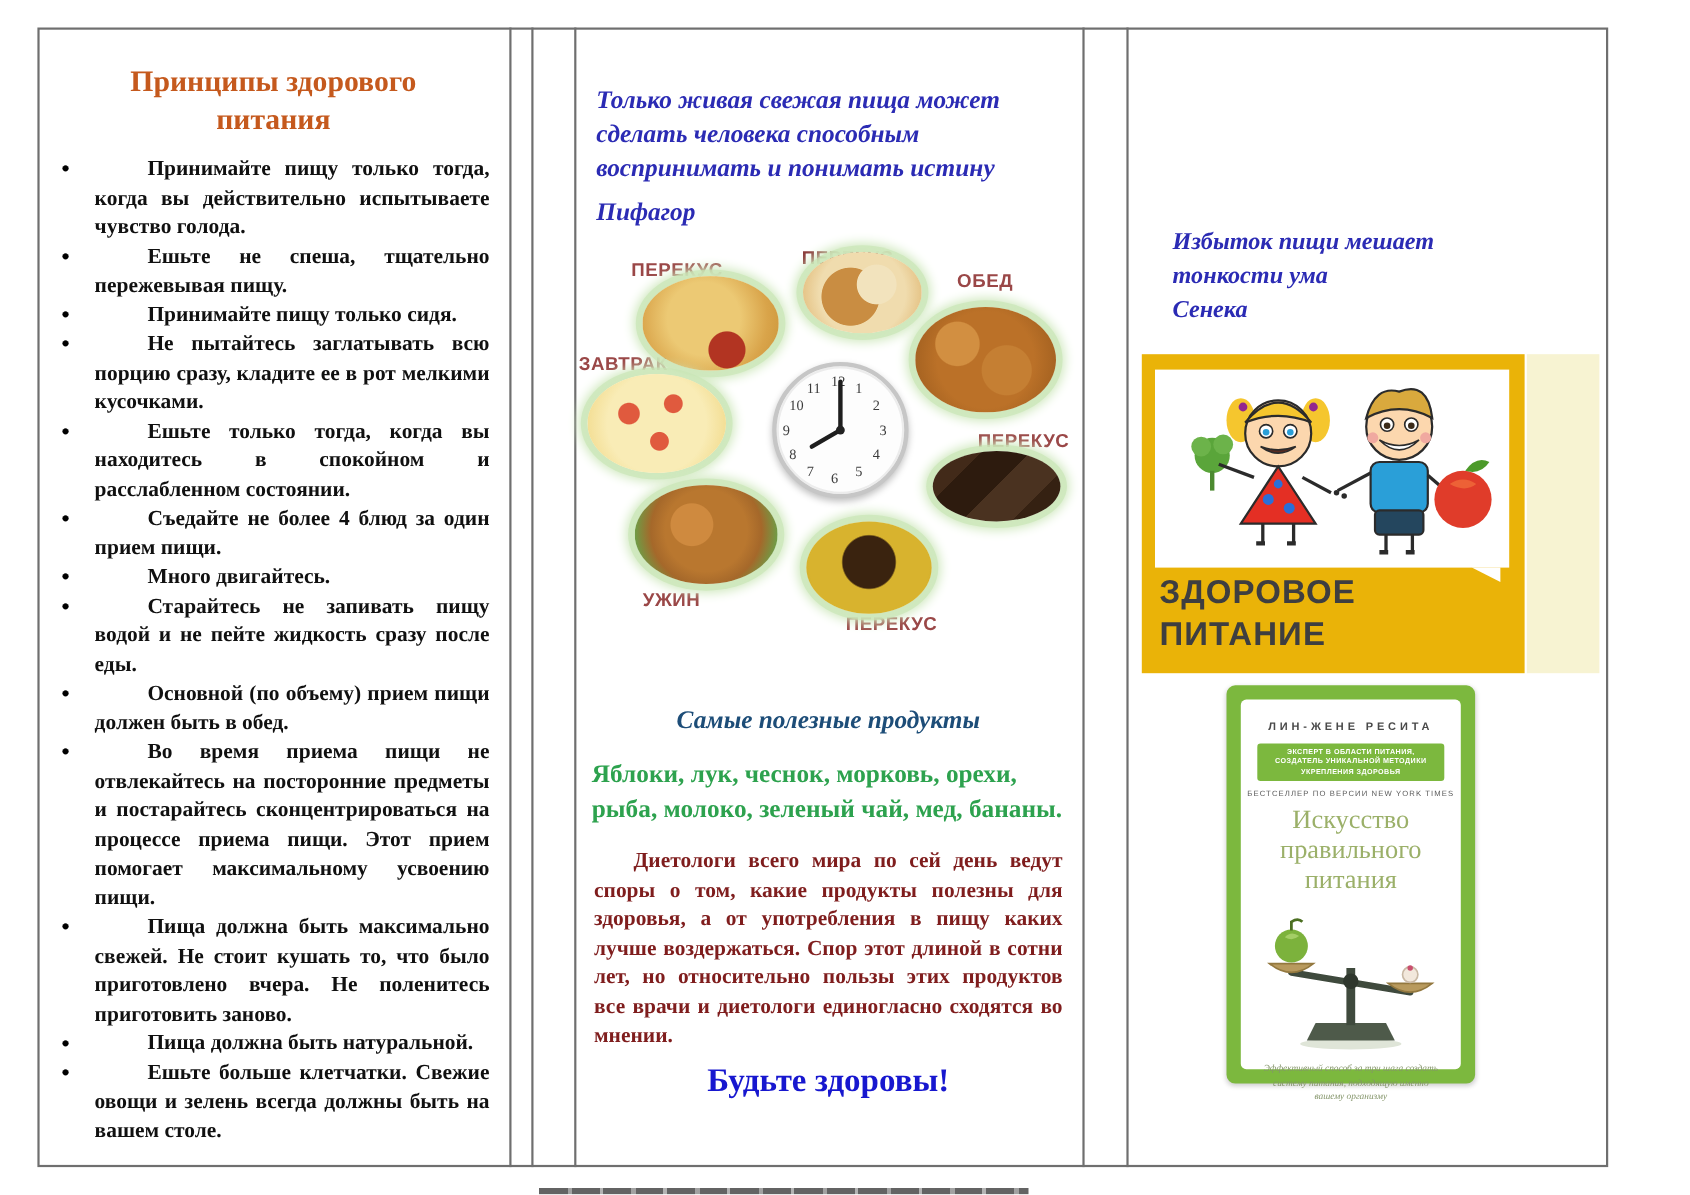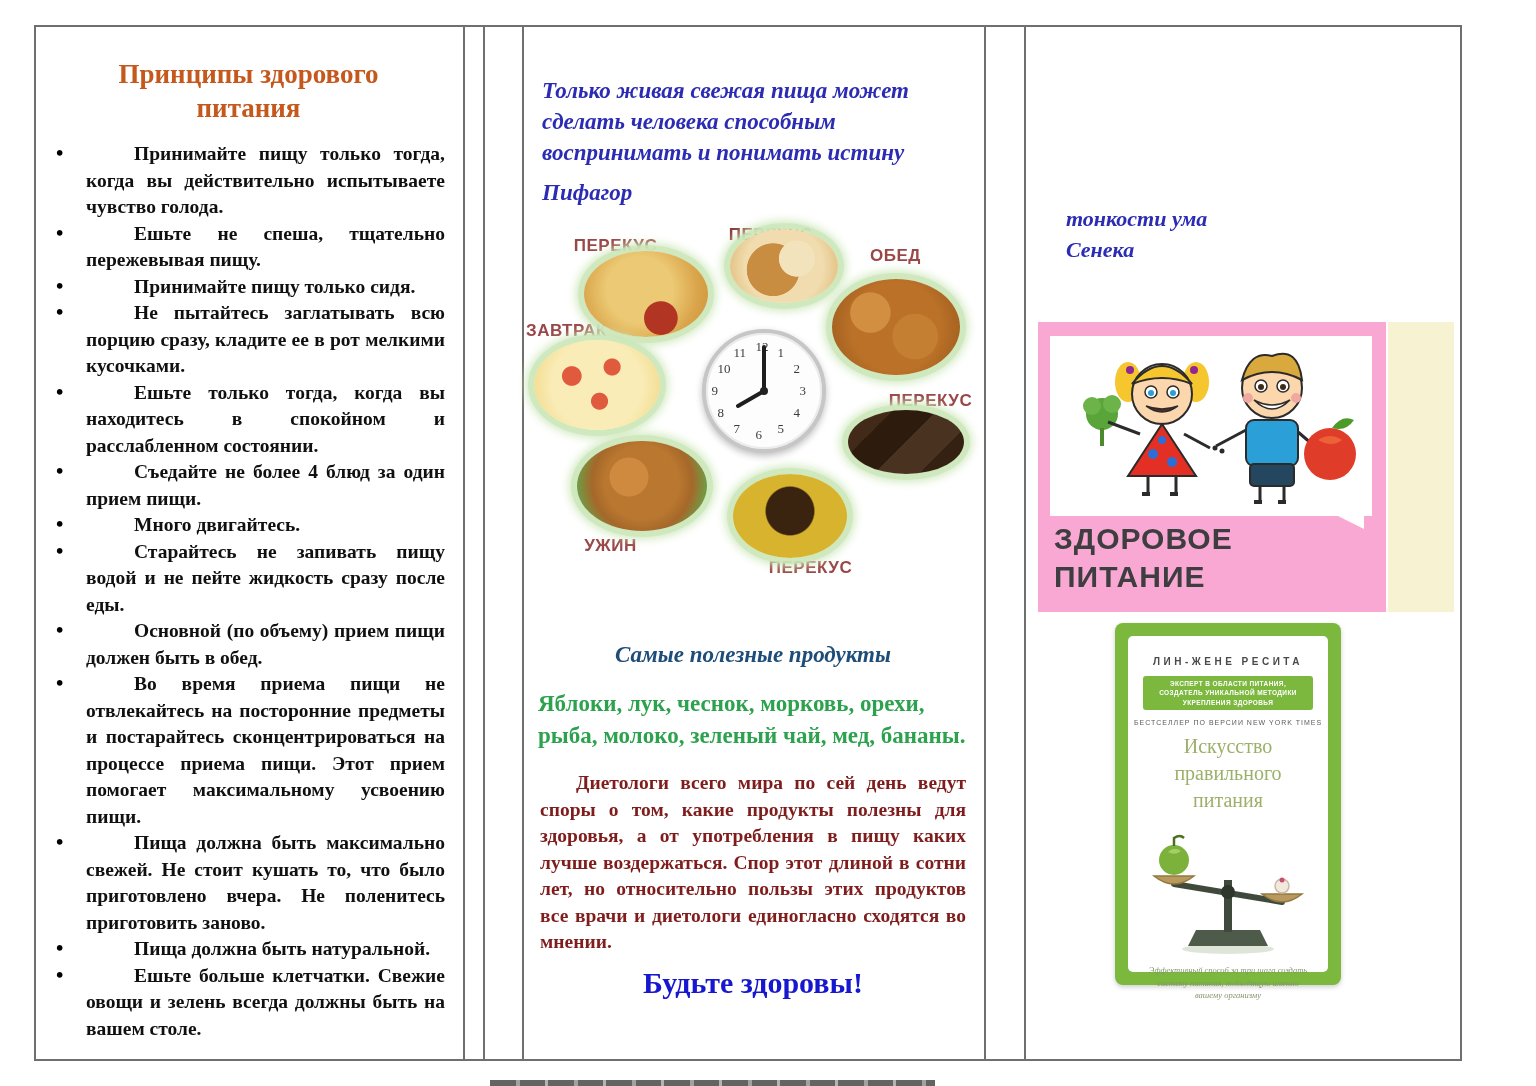--- a/index.html
+++ b/index.html
@@ -84,41 +84,41 @@
   
   .products-heading { margin:29px 10px 0; text-align:center; font-weight:bold; font-size:23px;
                       line-height:30px; color:#1d4d78;font-style:italic; }
   .products-list { margin:18px 14px 0; font-weight:bold; font-size:23px; line-height:32px; color:#2da24e; }
   .diet-paragraph { margin:18px 16px 0; text-align:justify; text-indent:36px; font-weight:bold;
                     font-size:19.5px; line-height:26.5px; color:#7f1d1d; }
   .closing { margin:8px 0 0; text-align:center; font-weight:bold; font-size:30px;
              line-height:38px; color:#1717cf; }
 
   
-  .poster { position:absolute; left:12px; top:295px; width:348px; height:290px; background:#f9a8d4; }
+  .poster { position:absolute; left:12px; top:295px; width:348px; height:290px; background:#eab308; }
   .poster-inner { position:absolute; left:12px; top:14px; width:322px; height:180px; background:#fff; }
   .poster-inner::after { content:""; position:absolute; right:8px; bottom:-13px;
                          border-left:26px solid transparent; border-top:13px solid #fff; }
   .poster-caption { position:absolute; left:16px; top:198px;
                     font-family:"Liberation Sans","DejaVu Sans",sans-serif; font-weight:bold;
                     font-size:30px; line-height:38px; letter-spacing:1px; color:#3e3e40; }
   .cream-strip { position:absolute; left:362px; top:295px; width:66px; height:290px; background:#f7f3d2; }
 
   
   .book { position:absolute; left:89px; top:596px; width:226px; height:362px;
           background:#7cb83e; border-radius:8px; box-shadow:0 2px 5px rgba(0,0,0,.2); }
   .book-inner { position:absolute; left:13px; top:13px; right:13px; bottom:13px; background:#fff;
                 border-radius:5px; text-align:center;
                 font-family:"Liberation Sans","DejaVu Sans",sans-serif; }
   .book-author { margin-top:20px; font-size:10px; font-weight:bold; letter-spacing:3.5px; color:#4a4a4a; }
   .book-badge { margin:9px auto 0; width:158px; background:#7cb83e; border-radius:3px; padding:3px 6px;
                 font-size:6.5px; font-weight:bold; line-height:1.45; letter-spacing:.4px; color:#fff; }
   .book-bestseller { margin-top:9px; font-size:7px; letter-spacing:1px; color:#5c5c5c; }
   .book-title { margin:7px auto 0; width:175px; font-family:"Liberation Serif","DejaVu Serif",serif;
-                font-size:20px; line-height:27px; color:#9bb069; }
+                font-size:24px; line-height:27px; color:#9bb069; }
   .book-scales { margin-top:4px; }
   .book-tagline { margin:2px auto 0; width:165px; font-family:"Liberation Serif","DejaVu Serif",serif;
                   font-style:italic; font-size:8.5px; line-height:1.45; color:#84956a; }
 
   
   .cropped-strip { position:absolute; left:490px; top:1080px; width:445px; height:6px; opacity:.8;
      background:repeating-linear-gradient(90deg,#3c3c3c 0 26px,#8a8a8a 26px 30px,#3c3c3c 30px 55px,#a0a0a0 55px 58px); }
 </style>
 </head>
 <body>
@@ -196,20 +196,21 @@
     </div>
 
     <div class="products-heading">Самые полезные продукты</div>
     <div class="products-list">Яблоки, лук, чеснок, морковь, орехи, рыба, молоко, зеленый чай, мед, бананы.</div>
     <div class="diet-paragraph">Диетологи всего мира по сей день ведут споры о том, какие продукты полезны для здоровья, а от употребления в пищу каких лучше воздержаться. Спор этот длиной в сотни лет, но относительно пользы этих продуктов все врачи и диетологи единогласно сходятся во мнении.</div>
     <div class="closing">Будьте здоровы!</div>
   </div>
 
   <div class="col col3">
     <div class="quote quote-right">
+      <div>Избыток пищи мешает</div>
       <div>тонкости ума</div>
       <div class="author">Сенека</div>
     </div>
 
     <div class="poster">
       <div class="poster-inner">
         <svg width="322" height="180" viewBox="0 0 322 180">
 
           <g>
             <circle cx="52" cy="78" r="16" fill="#5aa53a"></circle>

